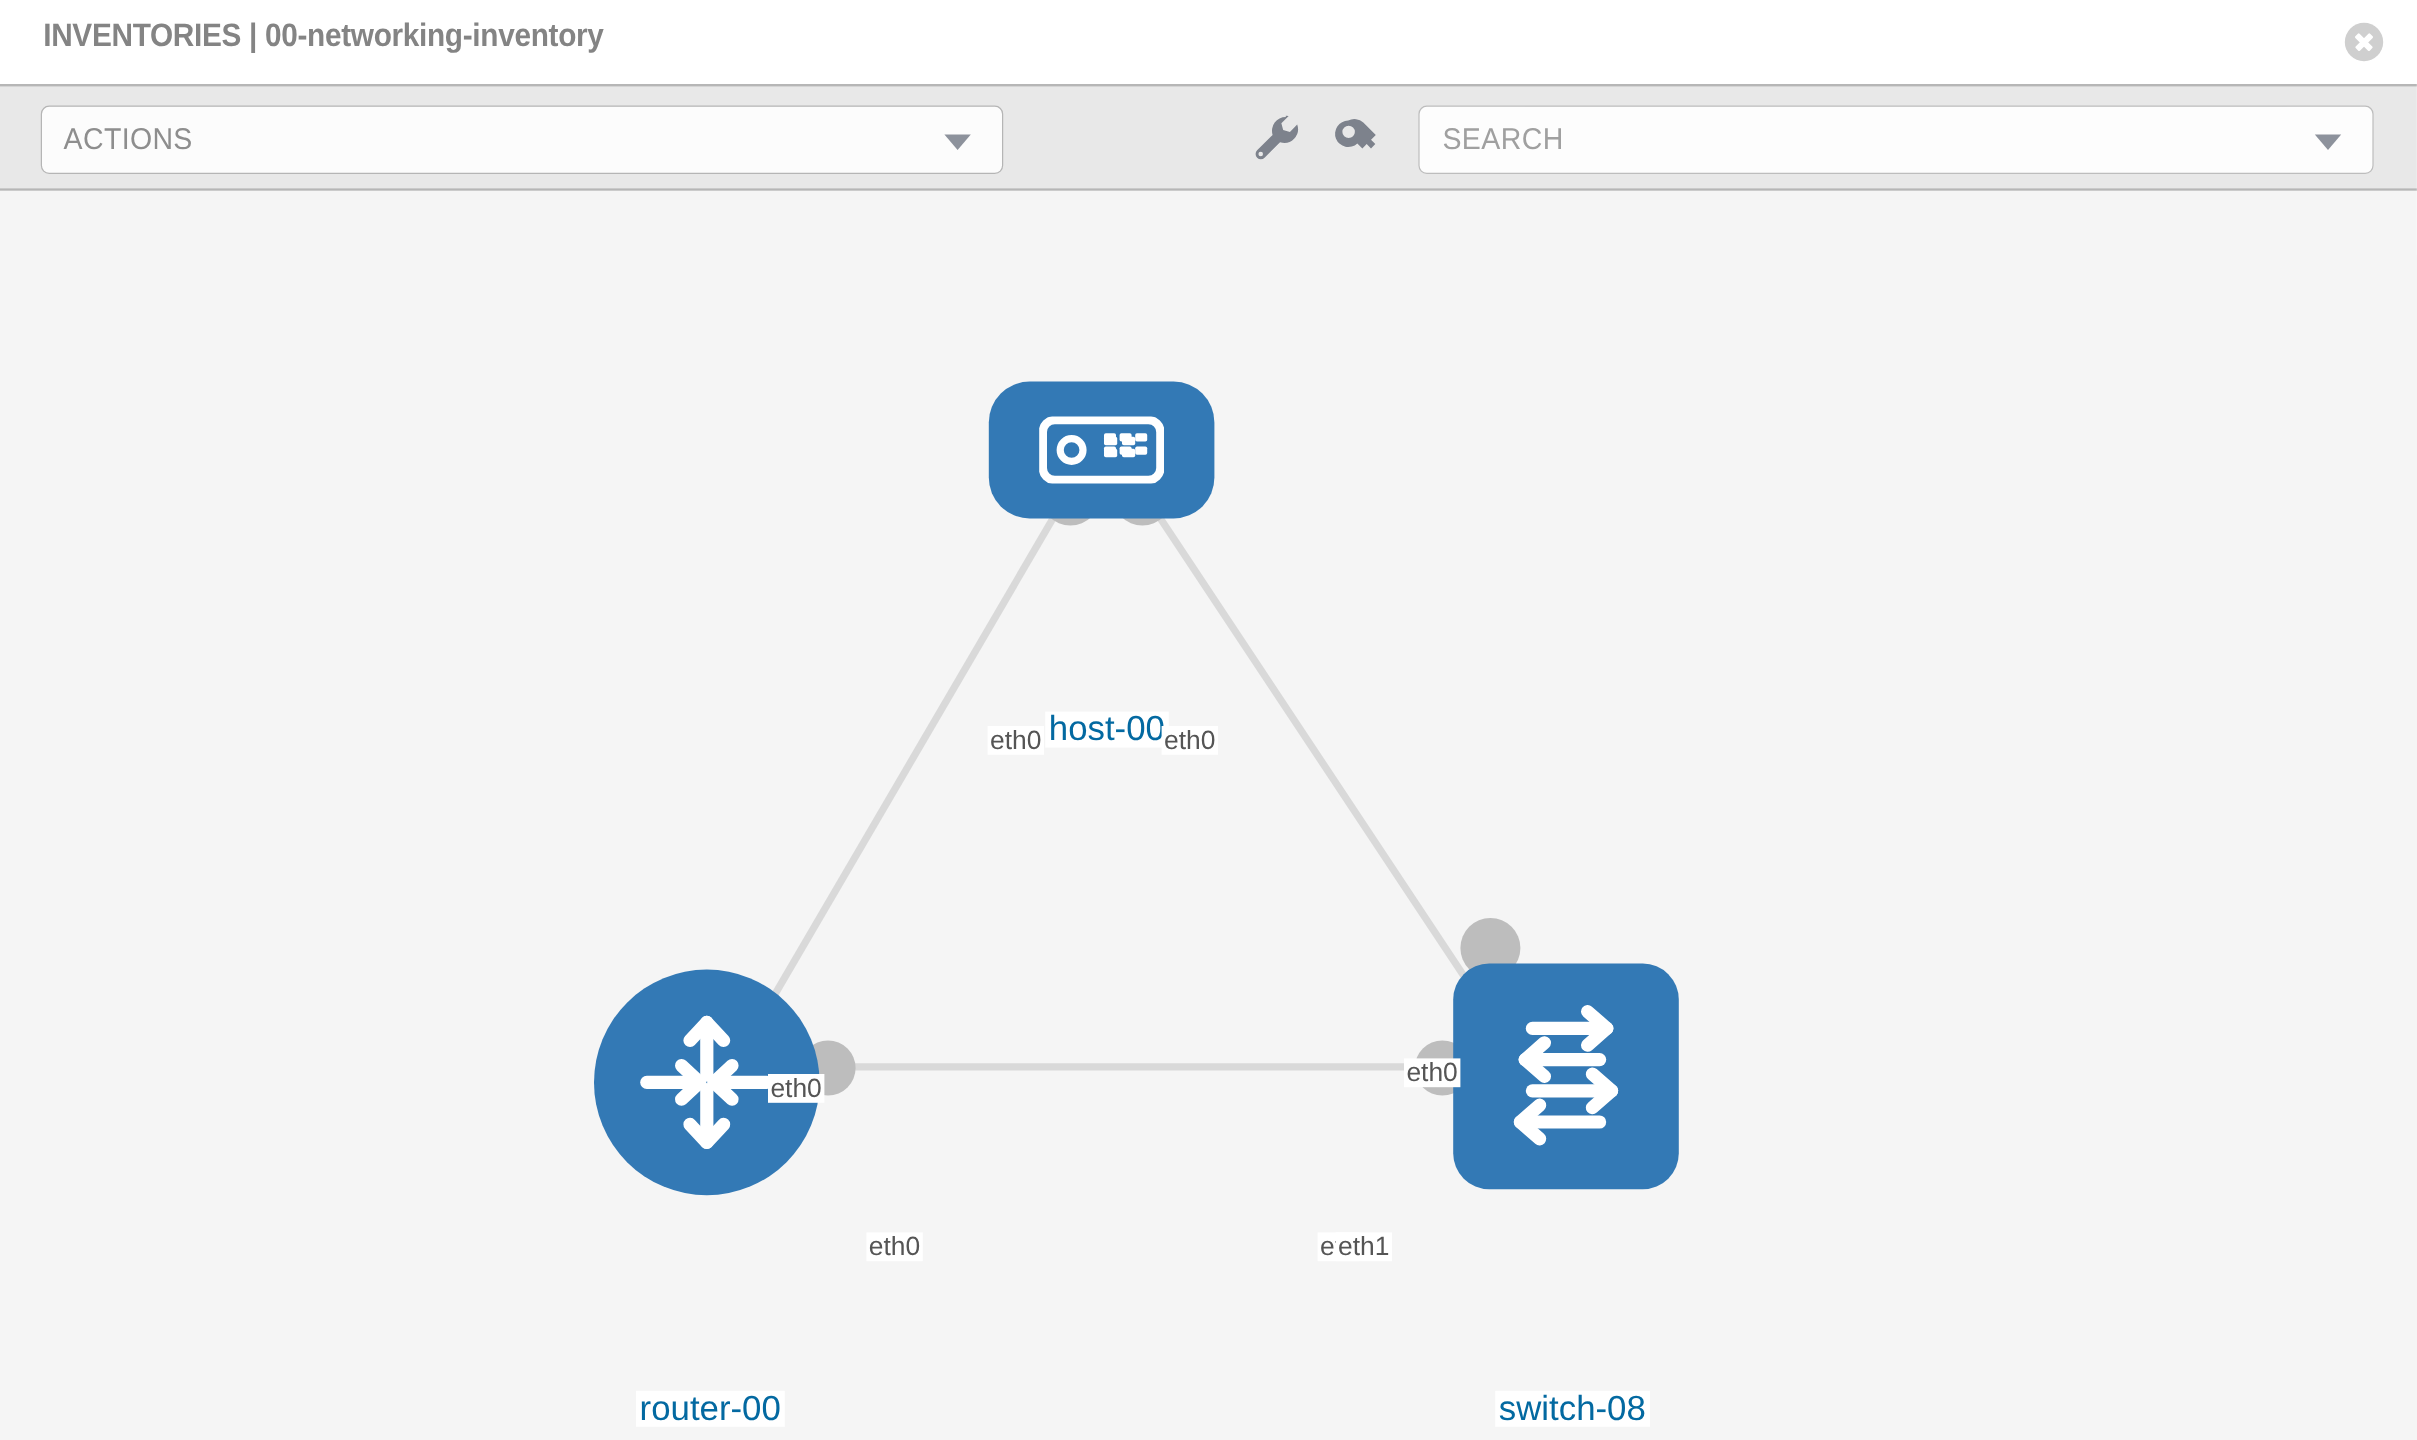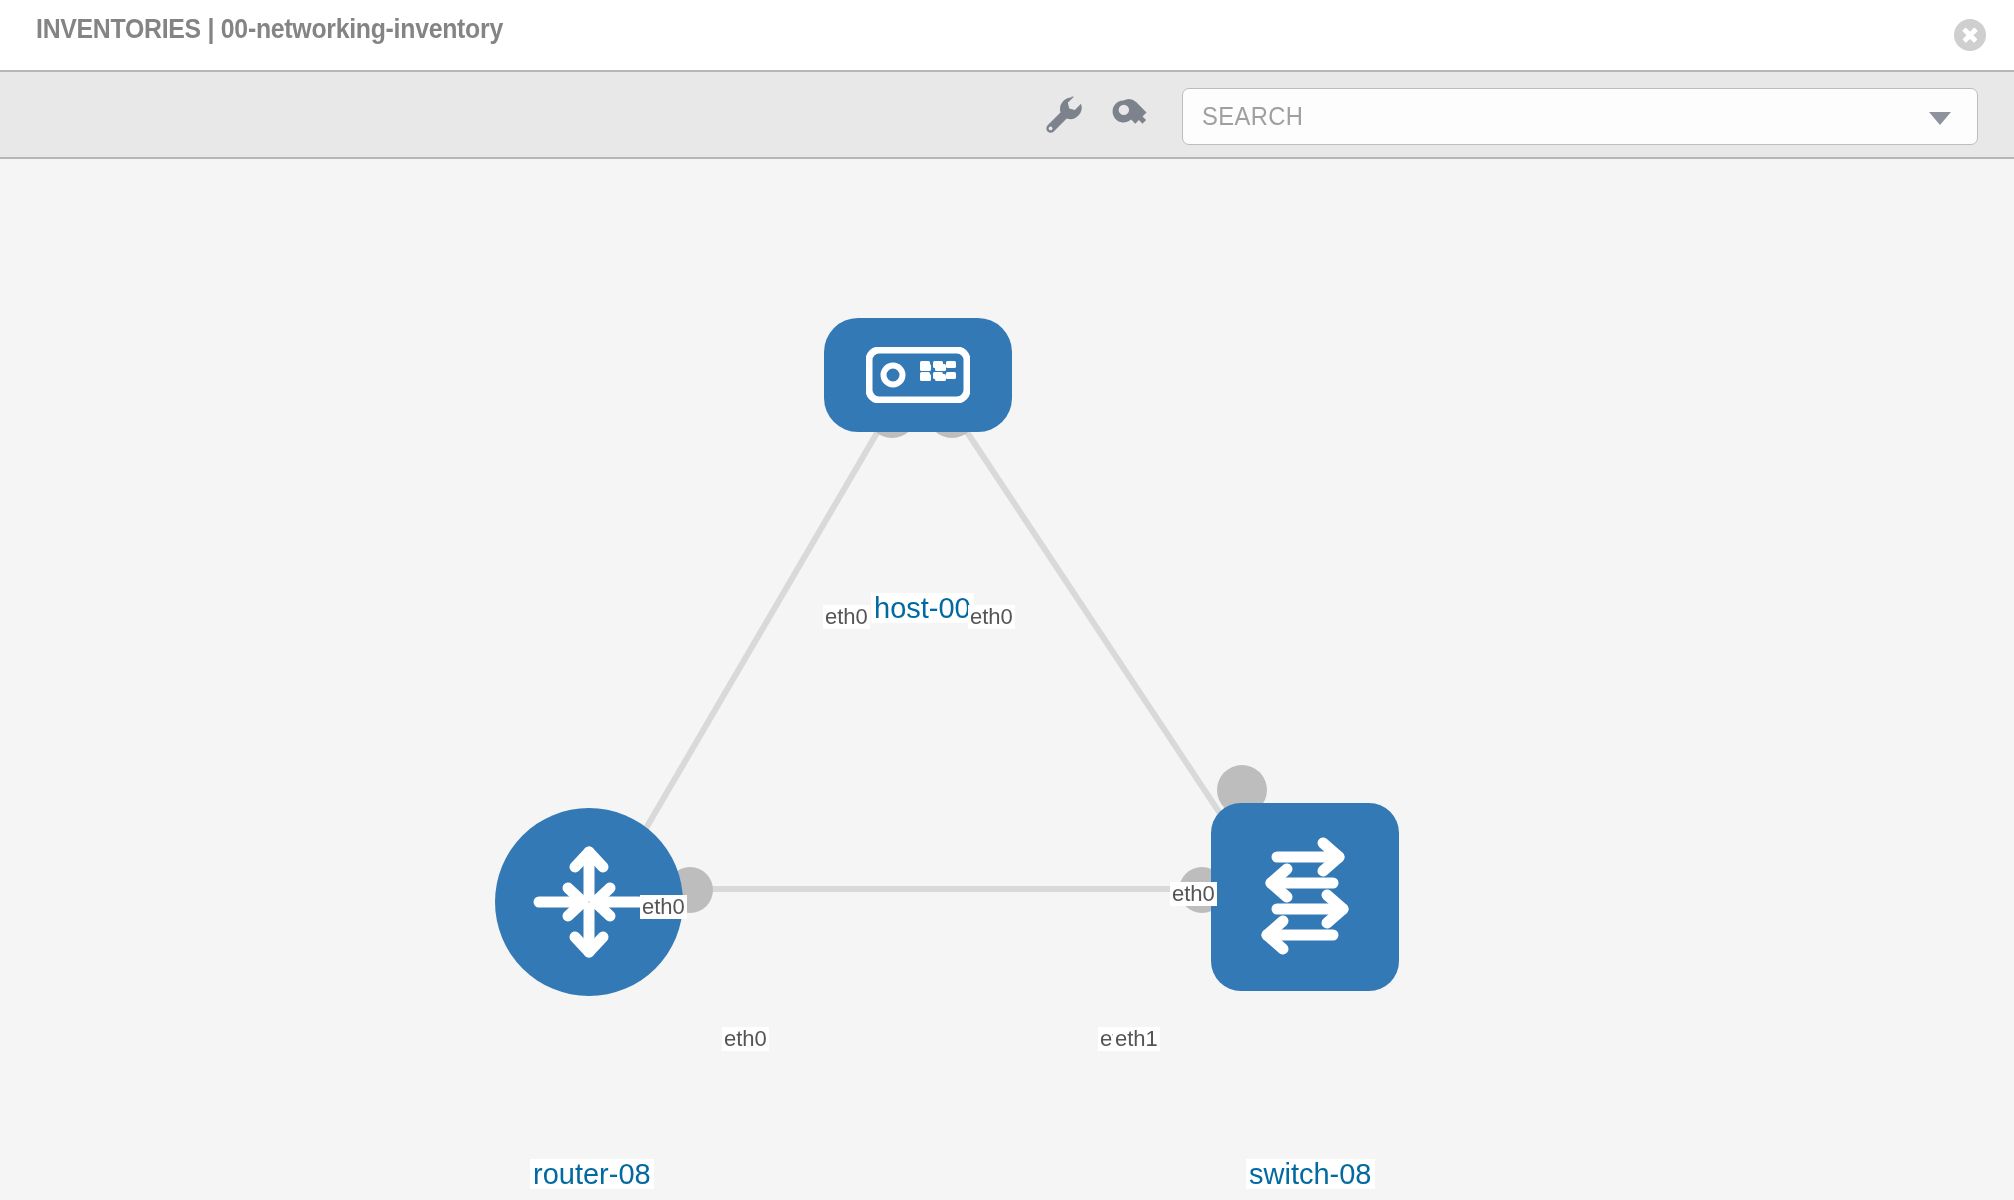--- a/index.html
+++ b/index.html
@@ -146,20 +146,24 @@
 </head>
 <body>
 
 <div class="header">
   <div class="page-title">INVENTORIES | 00-networking-inventory</div>
   <div class="close-btn"></div>
 </div>
 
 <div class="toolbar">
 
+  <div class="actions-select">
+    <span class="actions-label">ACTIONS</span>
+    <span class="caret"></span>
+  </div>
 
   <div class="icon-btn wrench-btn">
     <svg viewBox="0 0 56 56" aria-hidden="true">
       <path d="M38.5 9.5a11.5 11.5 0 0 0-11 14.9L14.6 37.3a4.4 4.4 0 0 0 0 6.2 4.4 4.4 0 0 0 6.2 0L33.7 30.6a11.5 11.5 0 0 0 14.3-14.8l-6.1 6.1-5.6-1.5-1.5-5.6 6.1-6.1a11.6 11.6 0 0 0-2.4-0.2z" fill="#7d828c"></path>
       <circle cx="17.6" cy="40.4" r="1.9" fill="#e8e8e8"></circle>
     </svg>
   </div>
 
   <div class="icon-btn key-btn">
     <svg viewBox="0 0 56 56" aria-hidden="true">
@@ -243,21 +247,21 @@
         <polyline points="44,34 28,48 44,62"></polyline>
         <line x1="34" y1="74" x2="100" y2="74"></line>
         <polyline points="84,60 100,74 84,88"></polyline>
         <line x1="90" y1="100" x2="24" y2="100"></line>
         <polyline points="40,86 24,100 40,114"></polyline>
       </g>
     </svg>
   </div>
 
   <div class="node-label label-host">host-00</div>
-  <div class="node-label label-router">router-08</div>
+  <div class="node-label label-router">router-00</div>
   <div class="node-label label-switch">switch-08</div>
 
   <div class="edge-label el-host-left">eth0</div>
   <div class="edge-label el-host-right">eth0</div>
   <div class="edge-label el-router-up">eth0</div>
   <div class="edge-label el-switch-up">eth0</div>
   <div class="edge-label el-router-right">eth0</div>
   <div class="edge-label el-switch-left-a">eth</div>
   <div class="edge-label el-switch-left-b">eth1</div>
 

